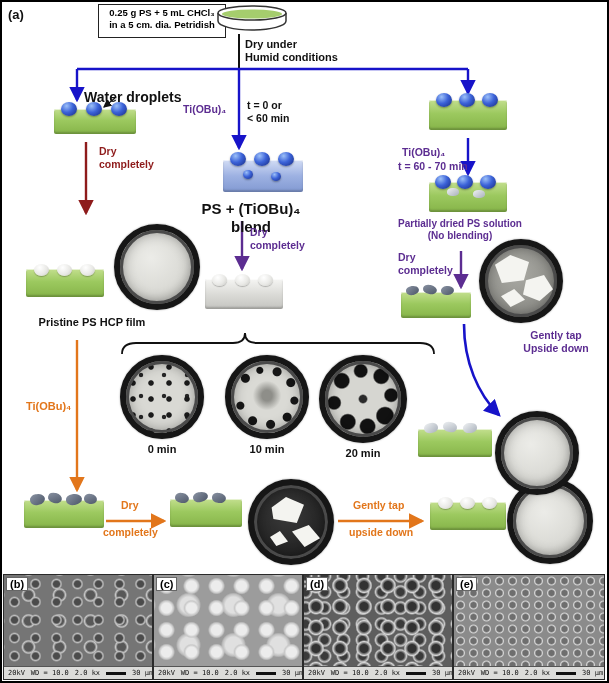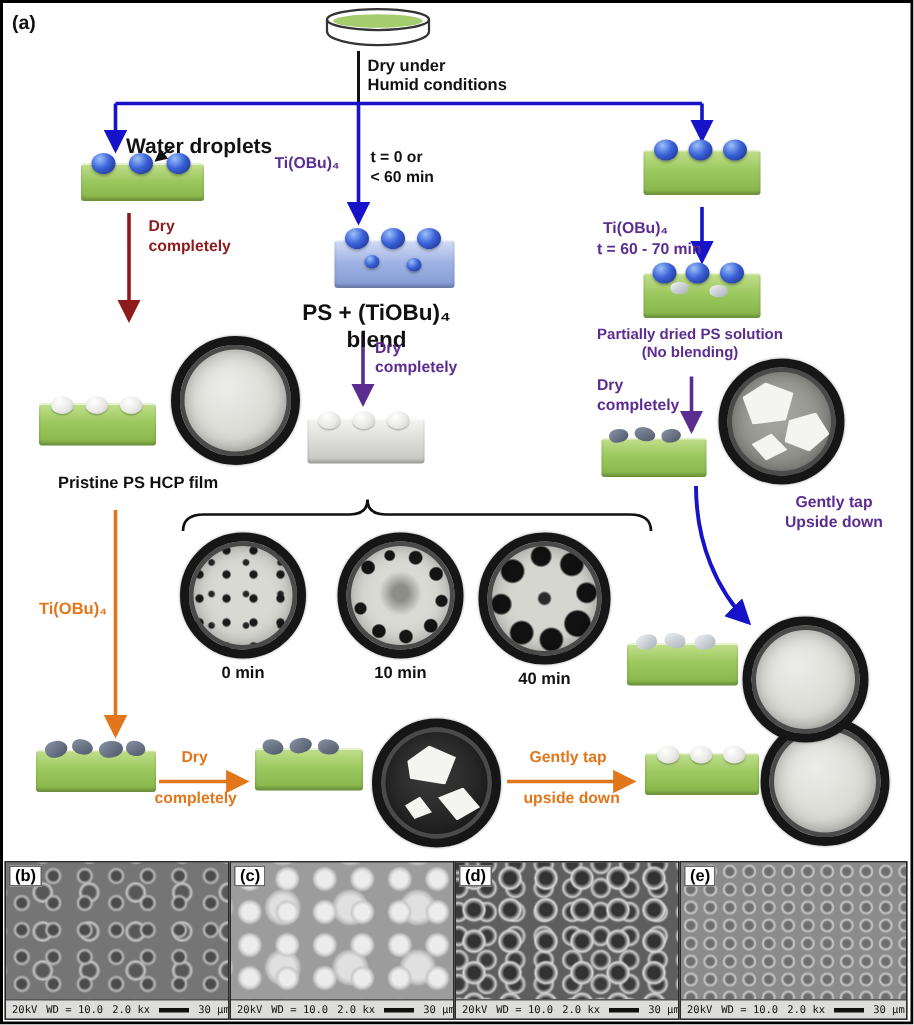--- a/index.html
+++ b/index.html
@@ -123,20 +123,24 @@
     <path d="M336,519 H420" stroke="#e2761b" stroke-width="2.4" fill="none" marker-end="url(#ah-orange)"></path>
     <path d="M240,219 V267" stroke="#5c2d91" stroke-width="2.4" fill="none" marker-end="url(#ah-purple)"></path>
     <path d="M466,136 V172" stroke="#1713c9" stroke-width="2.4" fill="none" marker-end="url(#ah-blue)"></path>
     <path d="M459,249 V285" stroke="#5c2d91" stroke-width="2.4" fill="none" marker-end="url(#ah-purple)"></path>
     <path d="M462,322 C462,360 476,392 497,413" stroke="#1713c9" stroke-width="2.6" fill="none" marker-end="url(#ah-blue)"></path>
     <path d="M120,352 Q120,341 134,341 L231,341 Q243,341 243,331 Q243,341 255,341 L418,341 Q432,341 432,352" stroke="#111" stroke-width="1.8" fill="none"></path>
   </svg>
 
   <div class="txt" style="left:6px;top:5px;font-size:13px">(a)</div>
 
+  <div class="abs" style="left:96px;top:2px;width:128px;height:34px;border:1.4px solid #222;background:#fff;text-align:center;font-weight:bold;font-size:9.5px;line-height:1.3;padding-top:2px">
+    <div>0.25 g PS + 5 mL CHCl₃</div>
+    <div>in a 5 cm. dia. Petridish</div>
+  </div>
 
   <div class="abs" style="left:212px;top:1px;width:76px;height:32px">
     <svg width="76" height="32" viewBox="0 0 76 32">
       <path d="M4,10 L4,18 A34,9 0 0 0 72,18 L72,10" fill="#ffffff" stroke="#333" stroke-width="1.5"></path>
       <ellipse cx="38" cy="10" rx="34" ry="7" fill="#ffffff" stroke="#333" stroke-width="1.5"></ellipse>
       <ellipse cx="38" cy="11" rx="30" ry="4.5" fill="#a5cd6d"></ellipse>
     </svg>
   </div>
 
   <div class="txt ml" style="left:243px;top:36px;font-size:11px">Dry under
@@ -220,21 +224,21 @@
     <div class="bump" style="left:30px;top:-5px"></div>
     <div class="bump" style="left:53px;top:-5px"></div>
   </div>
 
   <div class="petri dish0" style="left:118px;top:353px;width:84px;height:84px"></div>
   <div class="petri dish10" style="left:223px;top:353px;width:84px;height:84px"></div>
   <div class="petri dish30" style="left:317px;top:353px;width:88px;height:88px"></div>
 
   <div class="txt ctr" style="left:128px;top:441px;width:64px;font-size:11px">0 min</div>
   <div class="txt ctr" style="left:231px;top:441px;width:68px;font-size:11px">10 min</div>
-  <div class="txt ctr" style="left:327px;top:445px;width:68px;font-size:11px">40 min</div>
+  <div class="txt ctr" style="left:327px;top:445px;width:68px;font-size:11px">20 min</div>
 
   <div class="slab" style="left:427px;top:98px;width:78px;height:30px">
     <div class="drop" style="left:7px;top:-7px"></div>
     <div class="drop" style="left:30px;top:-7px"></div>
     <div class="drop" style="left:53px;top:-7px"></div>
   </div>
 
   <div class="txt c-purple" style="left:400px;top:144px;font-size:10.5px">Ti(OBu)₄</div>
   <div class="txt c-purple" style="left:396px;top:158px;font-size:10.5px">t = 60 - 70  min</div>
 

